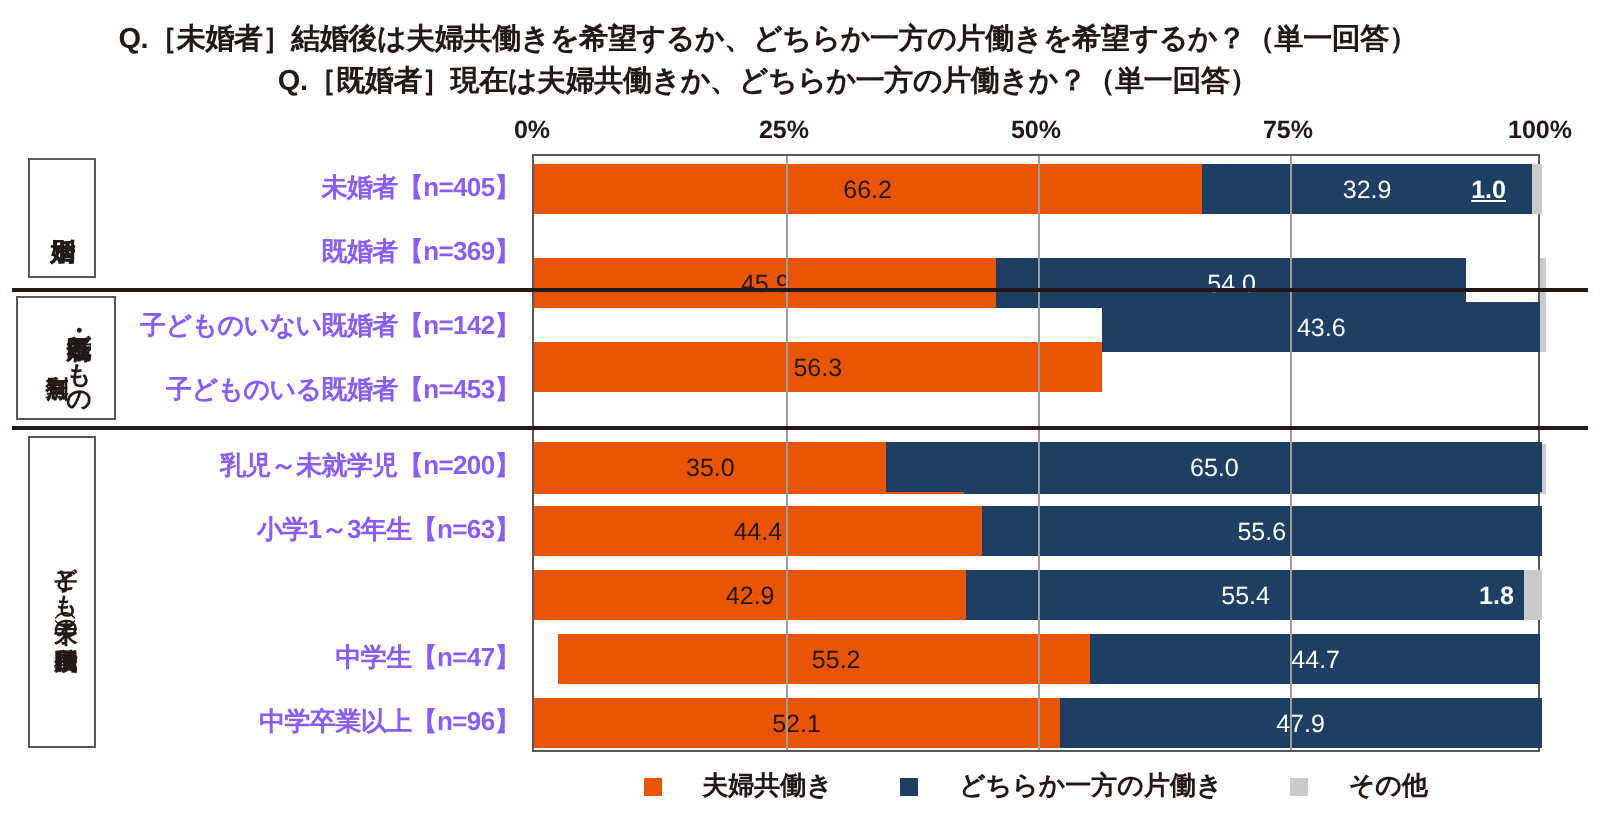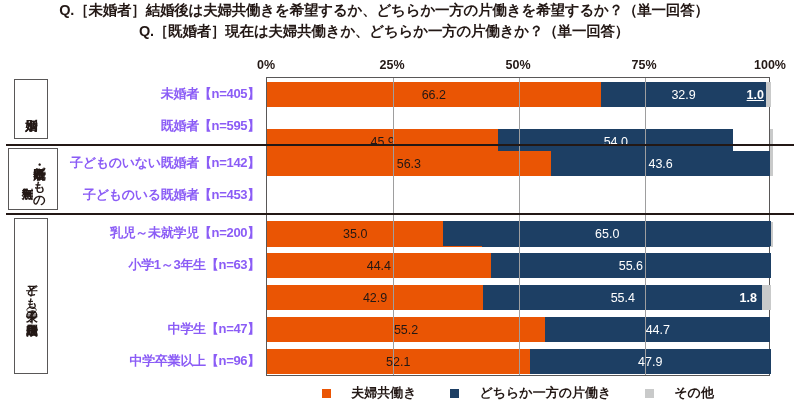--- a/index.html
+++ b/index.html
@@ -12,21 +12,21 @@
     height: 409px;
     font-family: "Liberation Sans", "DejaVu Sans", sans-serif;
     color: #231815;
     overflow: hidden;
     position: relative;
   }
 
   
   #title-block {
     width: 768px;
-    padding-top: 0;
+    padding-top: 10px;
     text-align: center;
   }
   .title-line {
     font-size: 14.5px;
     font-weight: bold;
     line-height: 21px;
     letter-spacing: -0.2px;
     color: #231815;
     white-space: nowrap;
   }
@@ -214,21 +214,21 @@
   <div id="axis-labels">
       <div class="axis-tick" style="left: 0px;">0%</div>
       <div class="axis-tick" style="left: 126px;">25%</div>
       <div class="axis-tick" style="left: 252px;">50%</div>
       <div class="axis-tick" style="left: 378px;">75%</div>
       <div class="axis-tick" style="left: 504px;">100%</div>
     </div>
 
   <div id="left-column">
       <div class="row-label" style="top: 4px;">未婚者【n=405】</div>
-      <div class="row-label" style="top: 36px;">既婚者【n=595】</div>
+      <div class="row-label" style="top: 36px;">既婚者【n=369】</div>
       <div class="row-label" style="top: 73px;">子どものいない既婚者【n=142】</div>
       <div class="row-label" style="top: 105px;">子どものいる既婚者【n=453】</div>
       <div class="row-label" style="top: 143px;">乳児～未就学児【n=200】</div>
       <div class="row-label" style="top: 175px;">小学1～3年生【n=63】</div>
       <div class="row-label" style="top: 239px;">中学生【n=47】</div>
       <div class="row-label" style="top: 271px;">中学卒業以上【n=96】</div>
       <div class="group-box" style="left: 14px; top: 2px; width: 34px; height: 60px;">
         <span class="vtext">婚姻別</span>
       </div>
       <div class="group-box" style="left: 8px; top: 71px; width: 50px; height: 62px;">
@@ -239,30 +239,30 @@
         <span class="vtext small">子ども（末子）の成長段階別</span>
       </div>
     </div>
 
   <div id="plot-area">
     <div id="rows-layer">
         <div class="bar-row" style="top: 4px;">
           <div class="seg seg-a" style="left: 0px; width: 333.648px;">66.2</div>
           <div class="seg seg-b" style="left: 333.648px; width: 165.816px;">32.9</div>
           <div class="seg seg-c" style="left: 499.464px; width: 5.04px;"></div>
-          <div class="seg-label-out" style="right: 5px; text-decoration: underline;">1.0</div>
+          <div class="seg-label-out" style="right: 16px; text-decoration: underline;">1.0</div>
         </div>
         <div class="bar-row" style="top: 36px; margin-top: 15px;">
           <div class="seg seg-a" style="left: 0px; width: 231.336px;">45.9</div>
           <div class="seg seg-b" style="left: 231.336px; width: 235px;">54.0</div>
           <div class="seg seg-c" style="left: 503.496px; width: 3px;"></div>
           <div class="seg-label-out" style="right: 6px;">0.2</div>
         </div>
         <div class="bar-row" style="top: 73px;">
-          <div class="seg seg-a" style="left: 0px; width: 283.752px;">56.3</div>
+          <div class="seg seg-a" style="left: 0px; width: 283.752px; margin-top: 20px;">56.3</div>
           <div class="seg seg-b" style="left: 283.752px; width: 219.744px;">43.6</div>
           <div class="seg seg-c" style="left: 503.496px; width: 3px;"></div>
         </div>
         <div class="bar-row" style="top: 105px; margin-top: 39px;">
           <div class="seg seg-a" style="left: 0px; width: 214.704px;">42.6</div>
           <div class="seg seg-b" style="left: 214.704px; width: 288.288px;">57.2</div>
           <div class="seg seg-c" style="left: 502.992px; width: 3px;"></div>
           <div class="seg-label-out" style="right: 6px;">0.2</div>
         </div>
         <div class="bar-row" style="top: 143px;">
@@ -273,21 +273,21 @@
           <div class="seg seg-a" style="left: 0px; width: 223.776px;">44.4</div>
           <div class="seg seg-b" style="left: 223.776px; width: 280.224px;">55.6</div>
         </div>
         <div class="bar-row" style="top: 207px;">
           <div class="seg seg-a" style="left: 0px; width: 216.216px;">42.9</div>
           <div class="seg seg-b" style="left: 216.216px; width: 279.216px;">55.4</div>
           <div class="seg seg-c" style="left: 495.432px; width: 9.072px;"></div>
           <div class="seg-label-out" style="right: 12.072px;">1.8</div>
         </div>
         <div class="bar-row" style="top: 239px;">
-          <div class="seg seg-a" style="left: 0px; width: 278.208px;">55.2</div>
+          <div class="seg seg-a" style="left: 12px; width: 278.208px;">55.2</div>
           <div class="seg seg-b" style="left: 278.208px; width: 225.288px;">44.7</div>
         </div>
         <div class="bar-row" style="top: 271px;">
           <div class="seg seg-a" style="left: 0px; width: 262.584px;">52.1</div>
           <div class="seg seg-b" style="left: 262.584px; width: 241.416px;">47.9</div>
         </div>
       </div>
   <div class="gridline" style="left: 126px;"></div>
       <div class="gridline" style="left: 252px;"></div>
       <div class="gridline" style="left: 378px;"></div>

